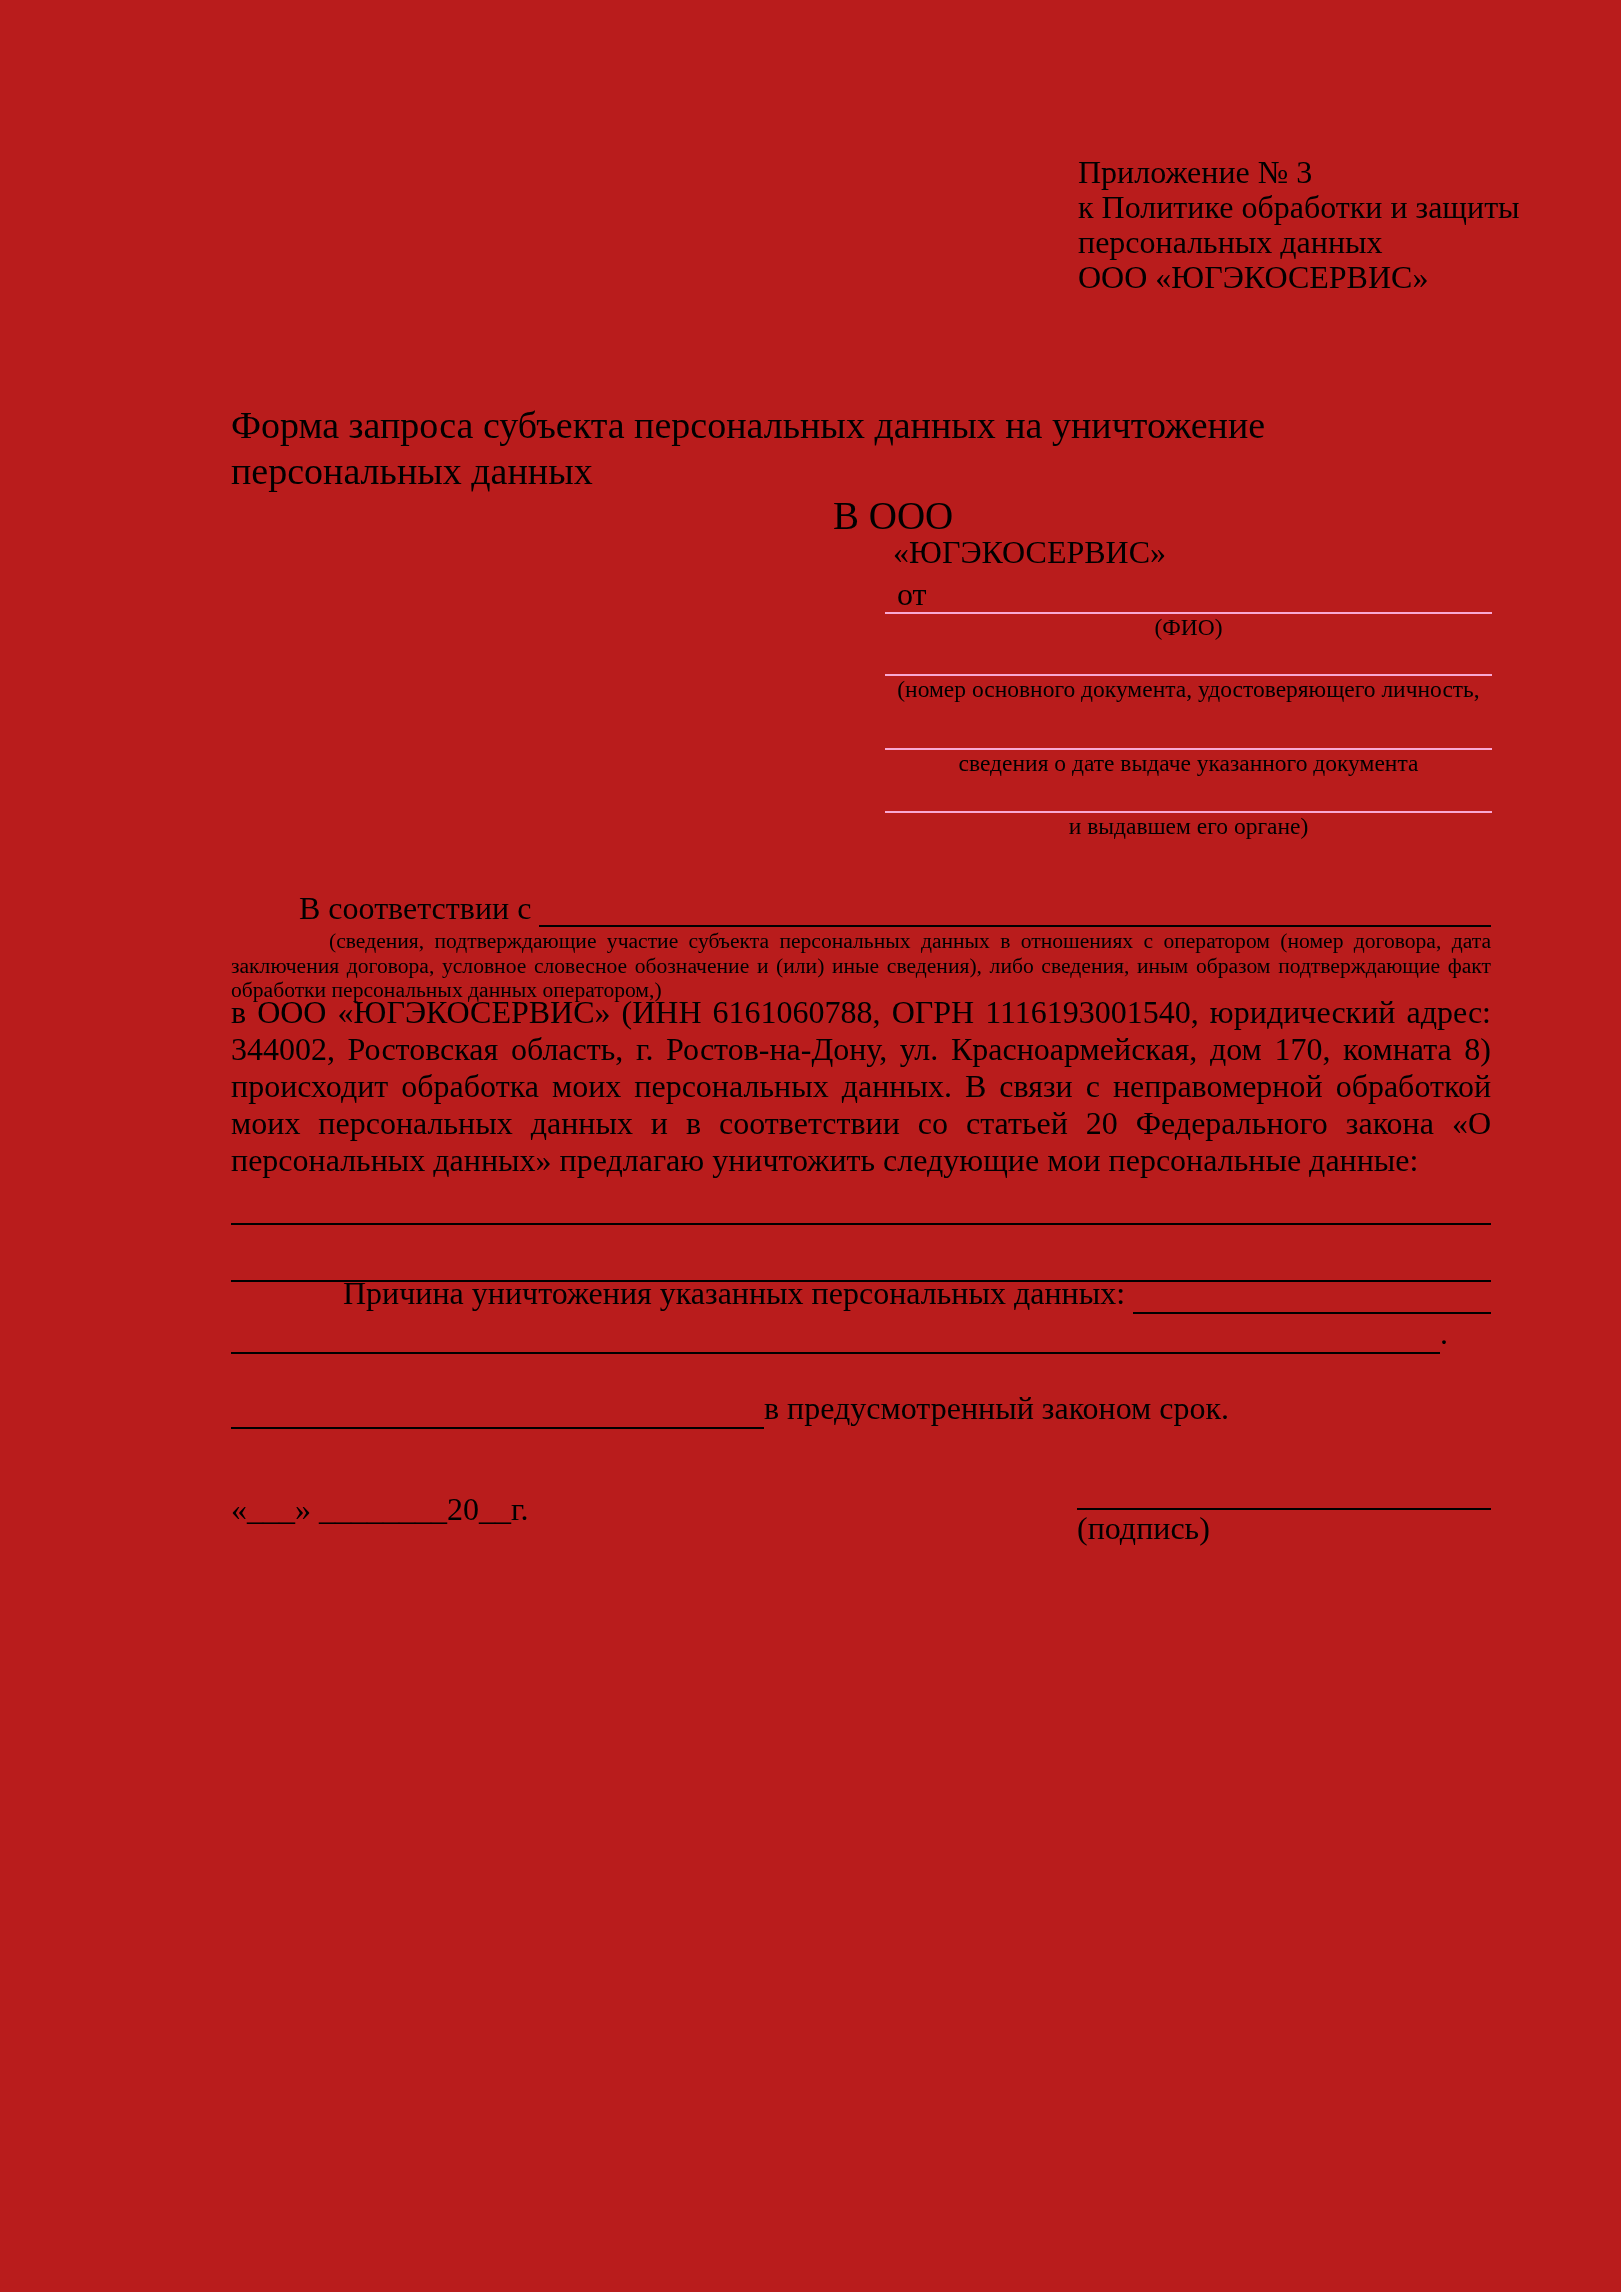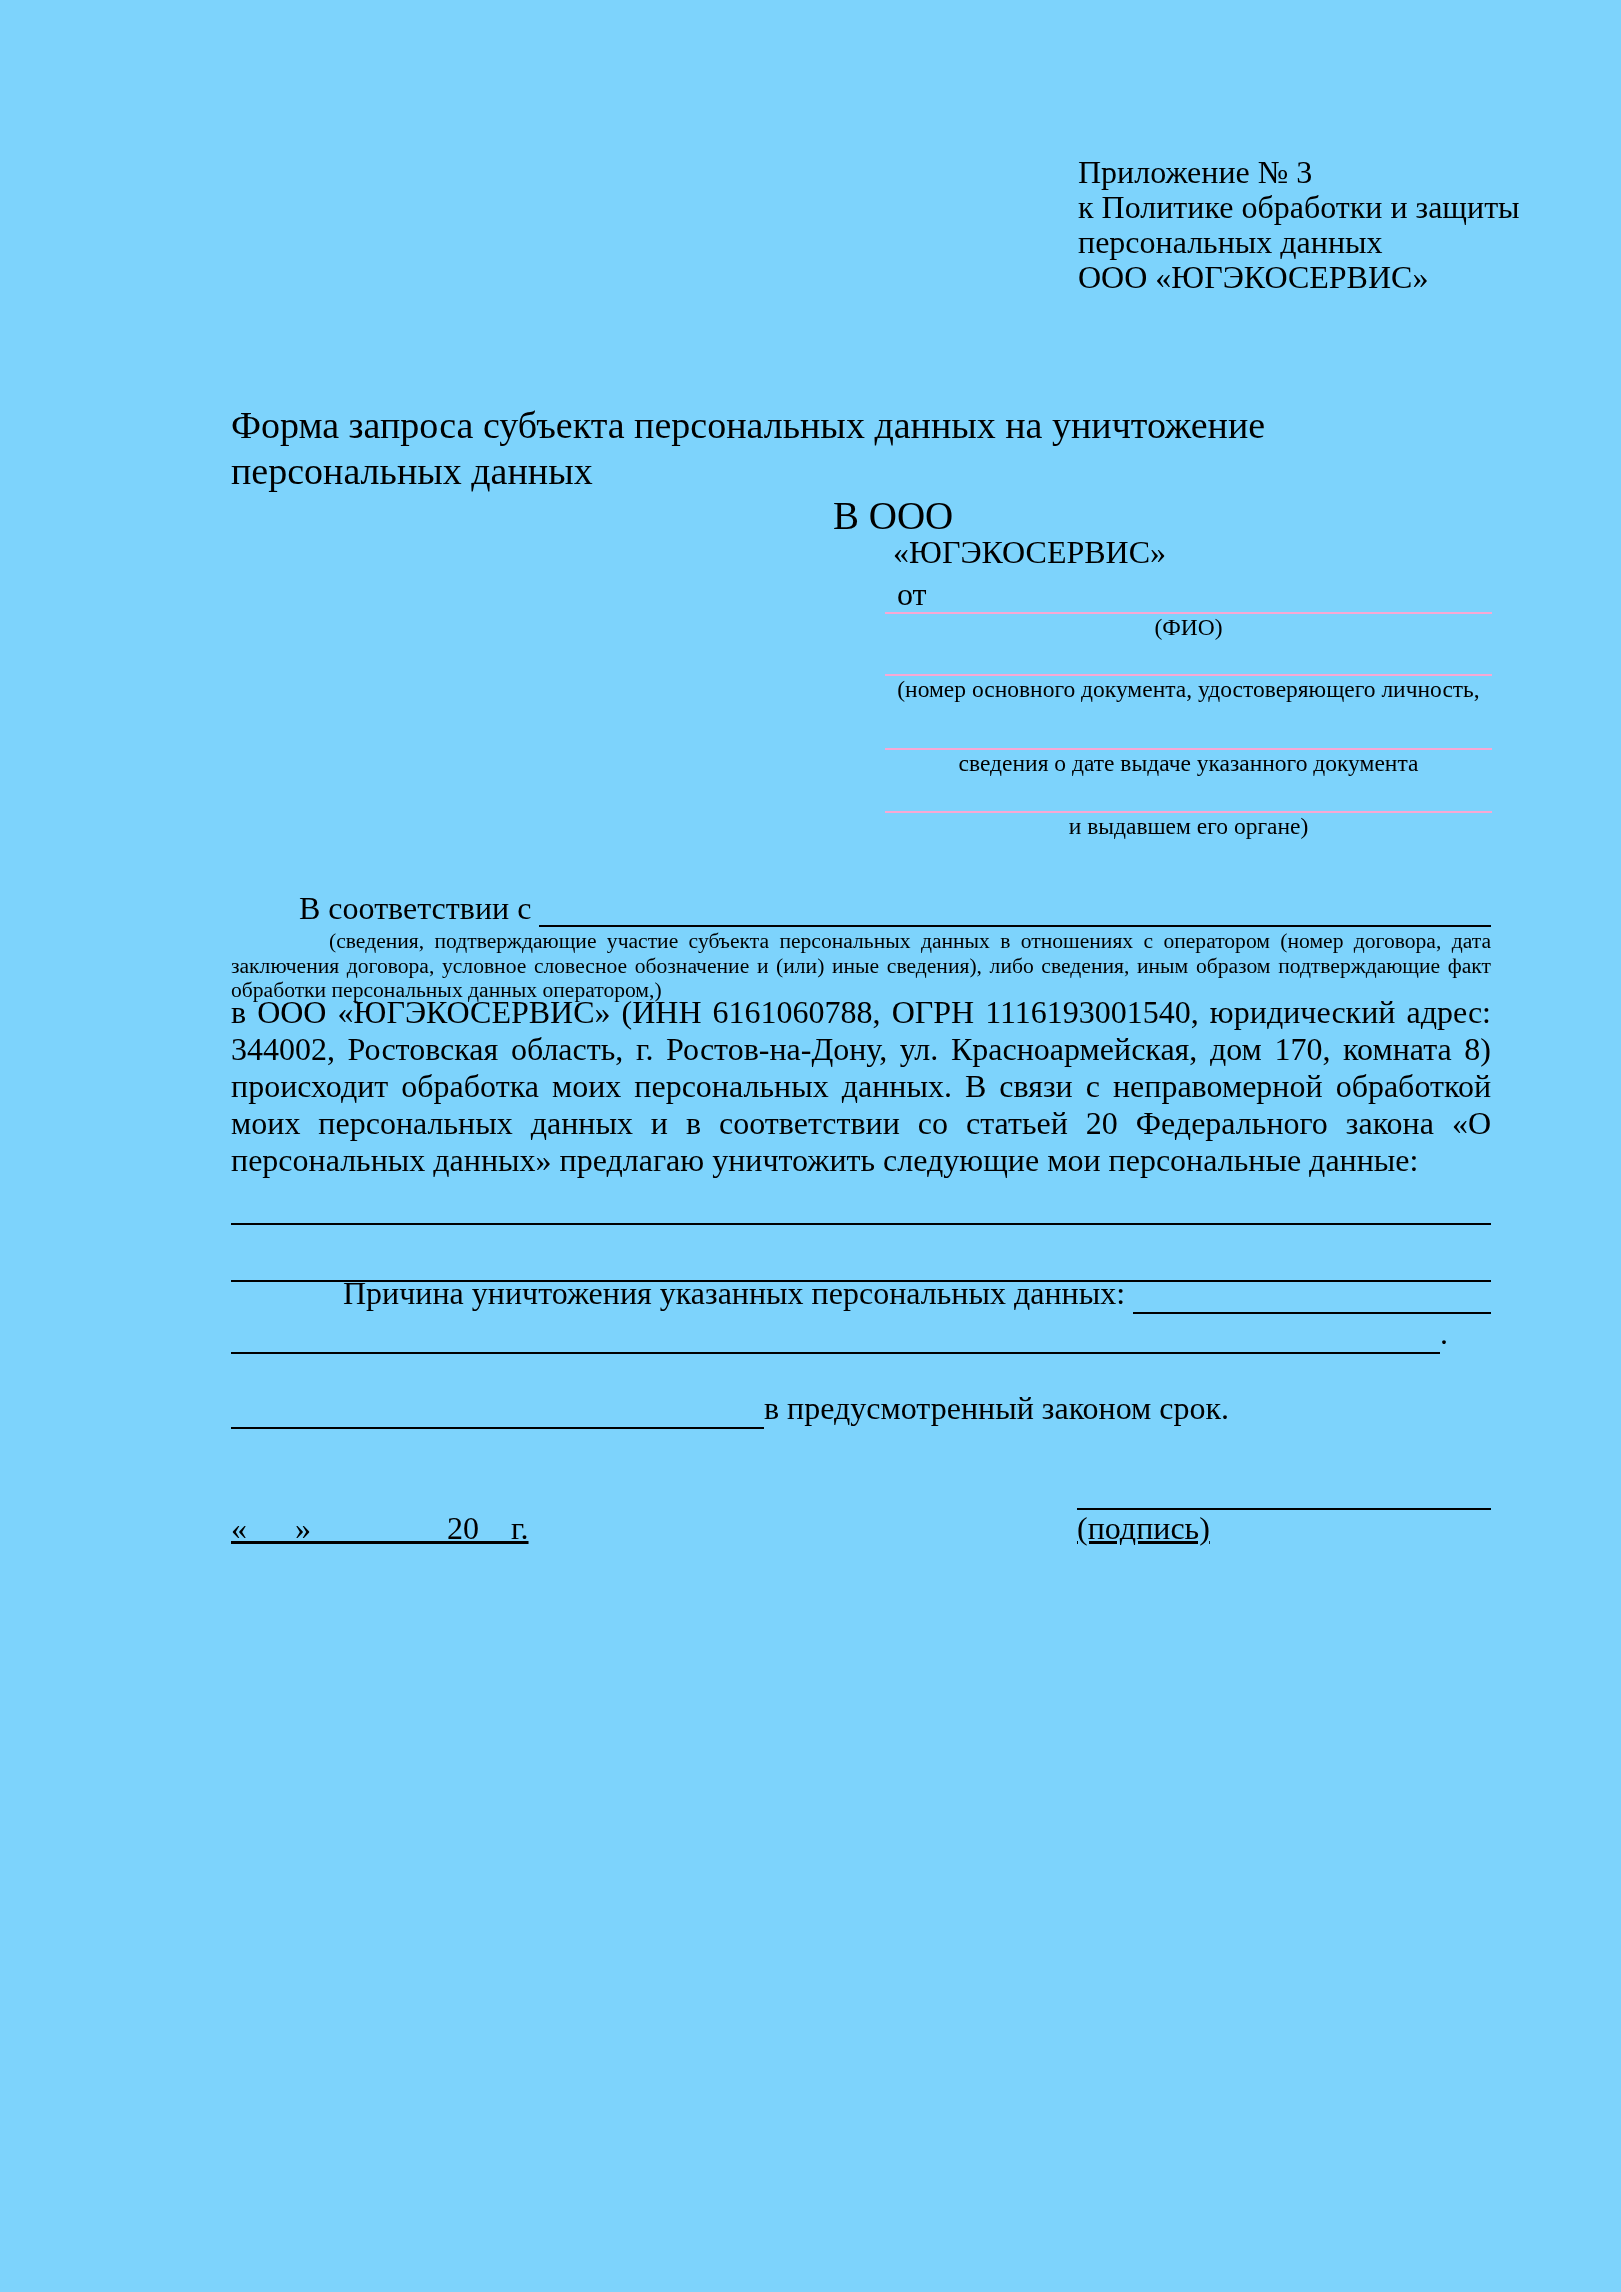--- a/index.html
+++ b/index.html
@@ -4,21 +4,21 @@
 <style>
   html, body {
     margin: 0;
     padding: 0;
     background: #ffffff;
   }
   .page {
     position: relative;
     width: 1621px;
     height: 2293px;
-    background: #7dd3fc;
+    background: #b91c1c;
     color: #000000;
     font-family: "Liberation Serif", serif;
     overflow: hidden;
   }
   .abs { position: absolute; }
 
   
   .appendix {
     left: 1078px;
     top: 155px;
@@ -151,25 +151,24 @@
     line-height: 37px;
   }
   .reply-line2 .fill { width: 533px; height: 37px; }
 
   
   .footer-row {
     left: 231px;
     top: 1471px;
     width: 1260px;
     display: flex;
-    align-items: flex-end;
+    align-items: center;
     justify-content: space-between;
     font-size: 32px;
     line-height: 37px;
-    text-decoration: underline;
   }
   .signature-group { display: flex; align-items: flex-start; flex-direction: column; }
   .signature-group .fill { width: 414px; height: 37px; }
 </style>
 </head>
 <body>
 
 <div class="page">
 
   <div class="abs appendix">

